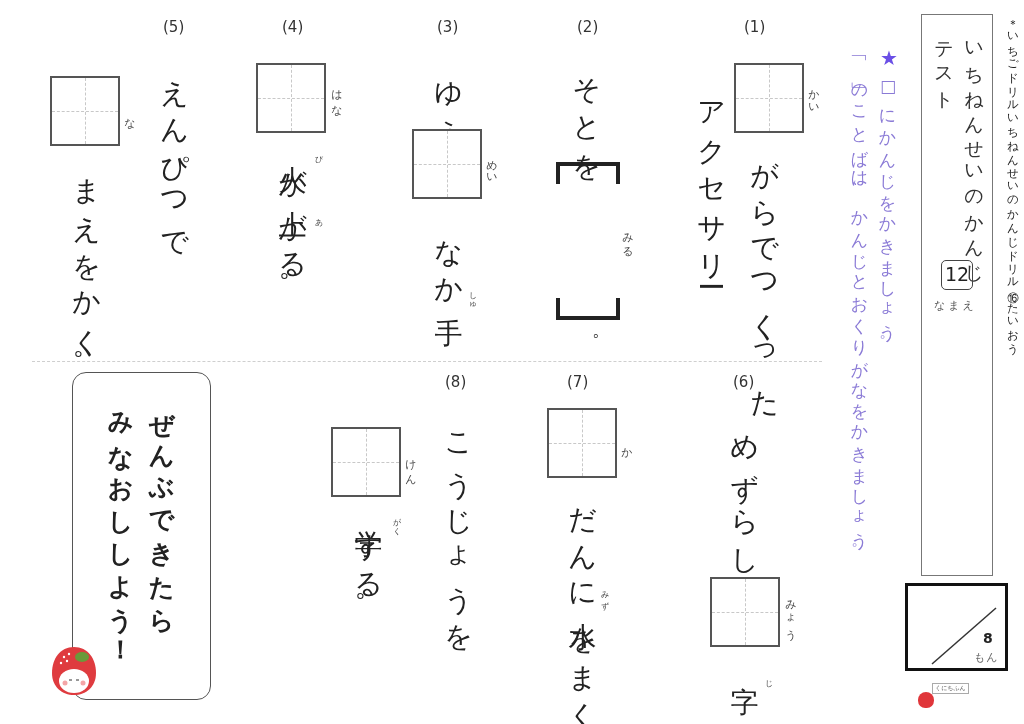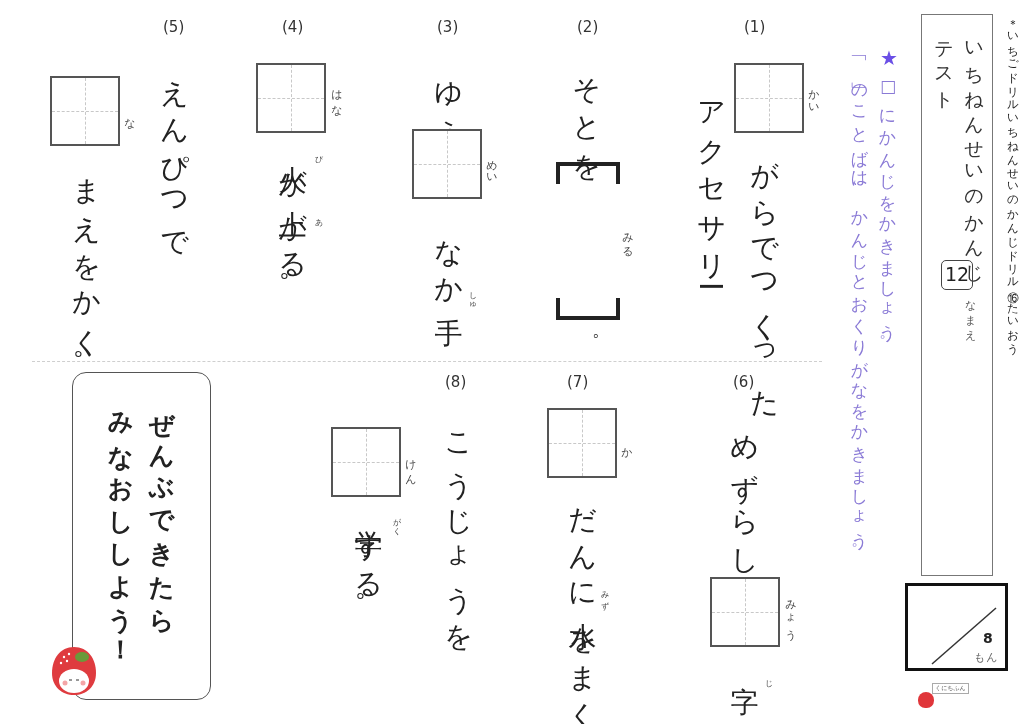--- a/index.html
+++ b/index.html
@@ -26,21 +26,21 @@
 <body>
 
 <div class="abs vt" style="right:6px; top:12px; font-size:11.5px; color:#222; letter-spacing:0.5px; line-height:1;">＊いちごドリルいちねんせいのかんじドリル⑯たいおう</div>
 
 <div class="title-box">
   <div class="abs vt" style="right:8px; top:14px; font-size:19px; letter-spacing:3px; color:#333; line-height:1;">いちねんせいのかんじ</div>
   <div class="abs vt" style="right:38px; top:14px; font-size:19px; letter-spacing:3px; color:#333; line-height:1;">テスト</div>
   <div class="abs" style="left:19px; top:245px; width:32px; height:30px; border:1.5px solid #444; border-radius:5px; text-align:center; font-size:19px; line-height:27px; color:#222;">
     <span>12</span>
   </div>
-  <div class="abs" style="left:12px; top:283px; font-size:11px; letter-spacing:3px; color:#555;margin-left:31px;">なまえ</div>
+  <div class="abs" style="left:12px; top:283px; font-size:11px; letter-spacing:3px; color:#555;">なまえ</div>
 </div>
 
 <div class="abs" style="left:880px; top:46px; font-size:20px; color:#6a4fe6;">★</div>
 <div class="inst" style="left:879px; top:76px;">□にかんじをかきましょう。</div>
 <div class="inst" style="left:851px; top:50px;">「　」のことばは、かんじとおくりがなをかきましょう。</div>
 
 <div class="score-box">
   <svg class="abs" style="left:0;top:0" width="97" height="82">
     <line x1="24" y1="78" x2="88" y2="22" stroke="#333" stroke-width="1.5"></line>
   </svg>

